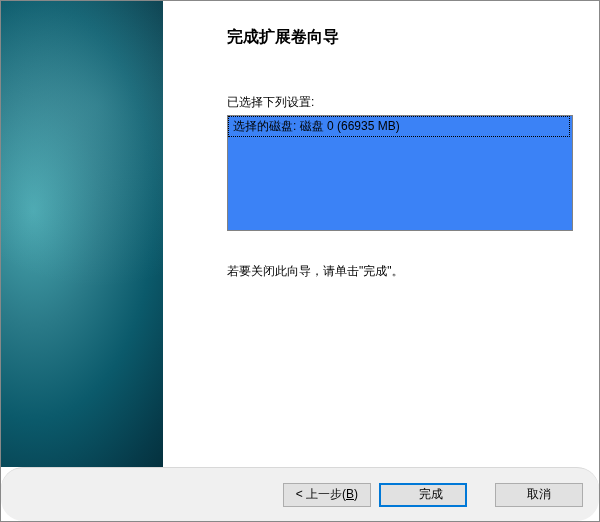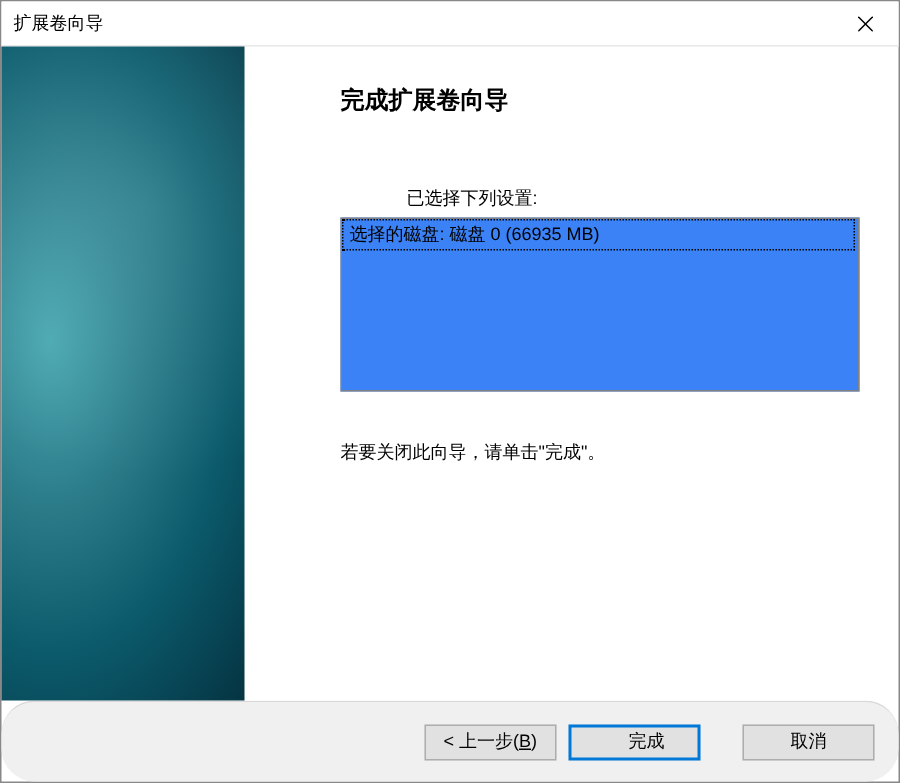--- a/index.html
+++ b/index.html
@@ -66,21 +66,20 @@
     }
     .heading {
       font-size: 16px;
       font-weight: bold;
       margin-top: 6px;
       margin-bottom: 46px;
     }
     .label {
       font-size: 12px;
       margin-bottom: 4px;
-      margin-left: 44px;
     }
     .settings-box {
       width: 346px;
       height: 116px;
       border: 1px solid #828282;
       background: #3b82f6;
       padding: 0;
       overflow: hidden;
       margin-bottom: 32px;
     }
@@ -123,29 +122,20 @@
       padding-left: 28px;
     }
     .gap { width: 12px; }
     .access-key { text-decoration: underline; }
   </style>
 </head>
 <body>
 
 <div class="window">
 
-  <div class="titlebar">
-    <span class="titlebar-title">扩展卷向导</span>
-    <div class="close-btn">
-      <svg width="10" height="10" viewBox="0 0 10 10">
-        <line x1="0" y1="0" x2="10" y2="10" stroke="currentColor" stroke-width="1"></line>
-        <line x1="10" y1="0" x2="0" y2="10" stroke="currentColor" stroke-width="1"></line>
-      </svg>
-    </div>
-  </div>
 
   <div class="body-area">
     <div class="sidebar-image"></div>
 
     <div class="content">
       <div class="heading">完成扩展卷向导</div>
 
       <div class="label">已选择下列设置:</div>
 
       <div class="settings-box">

